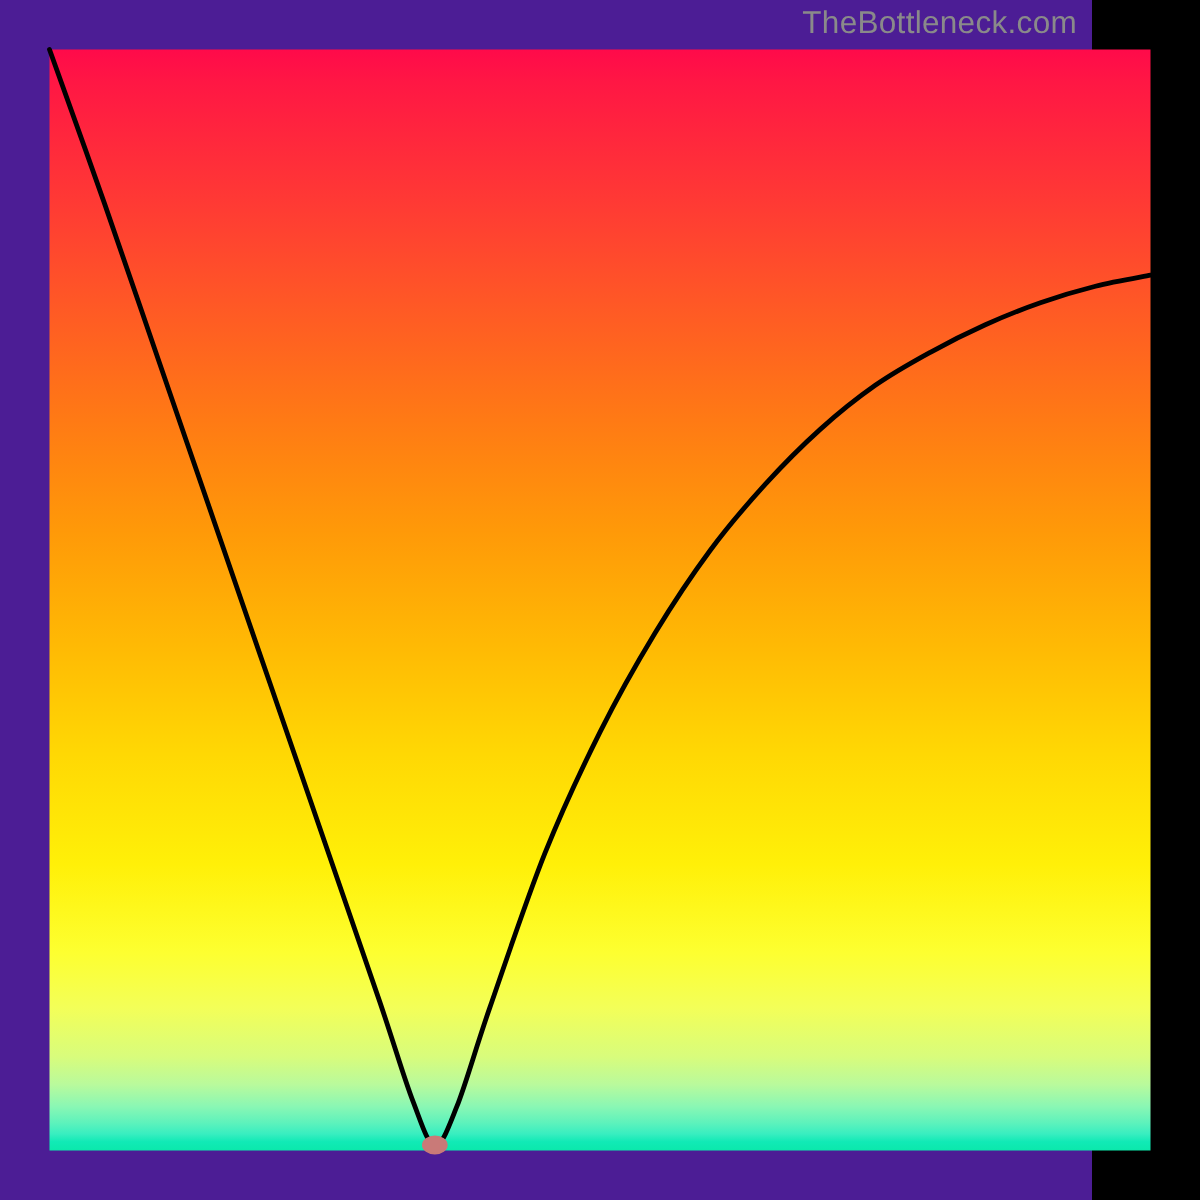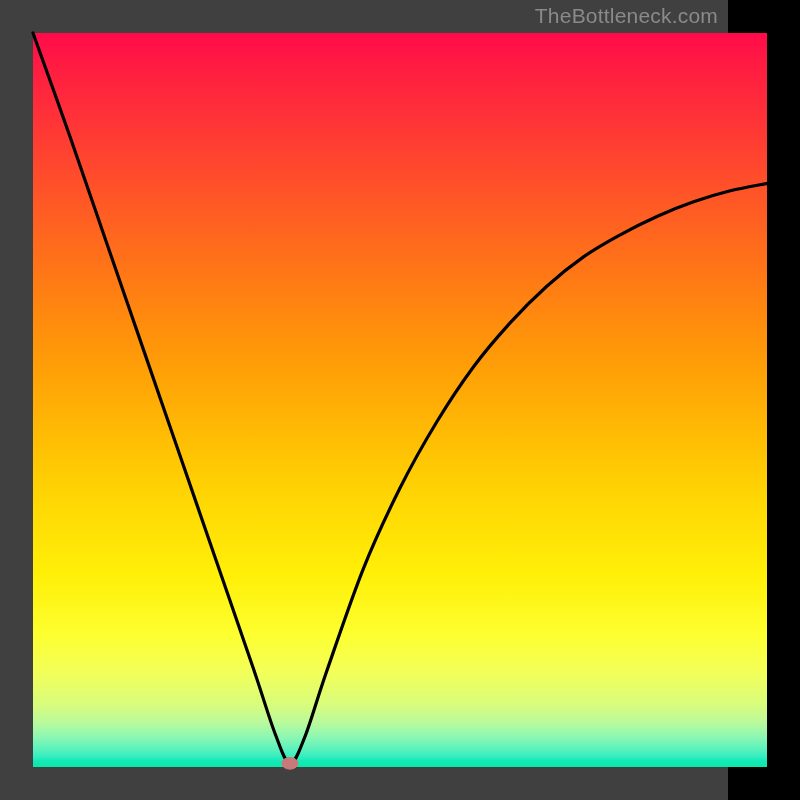--- a/index.html
+++ b/index.html
@@ -8,21 +8,21 @@
     width: 800px;
     height: 800px;
     overflow: hidden;
     background: #000;
     font-family: Arial, Helvetica, sans-serif;
   }
   .frame {
     position: relative;
     width: 728px;
     height: 800px;
-    background: #404040;
+    background: #4c1d95;
   }
   .plot-area {
     position: absolute;
     left: 33px;
     top: 33px;
     width: 734px;
     height: 734px;
     
     background: linear-gradient(
       to bottom,

